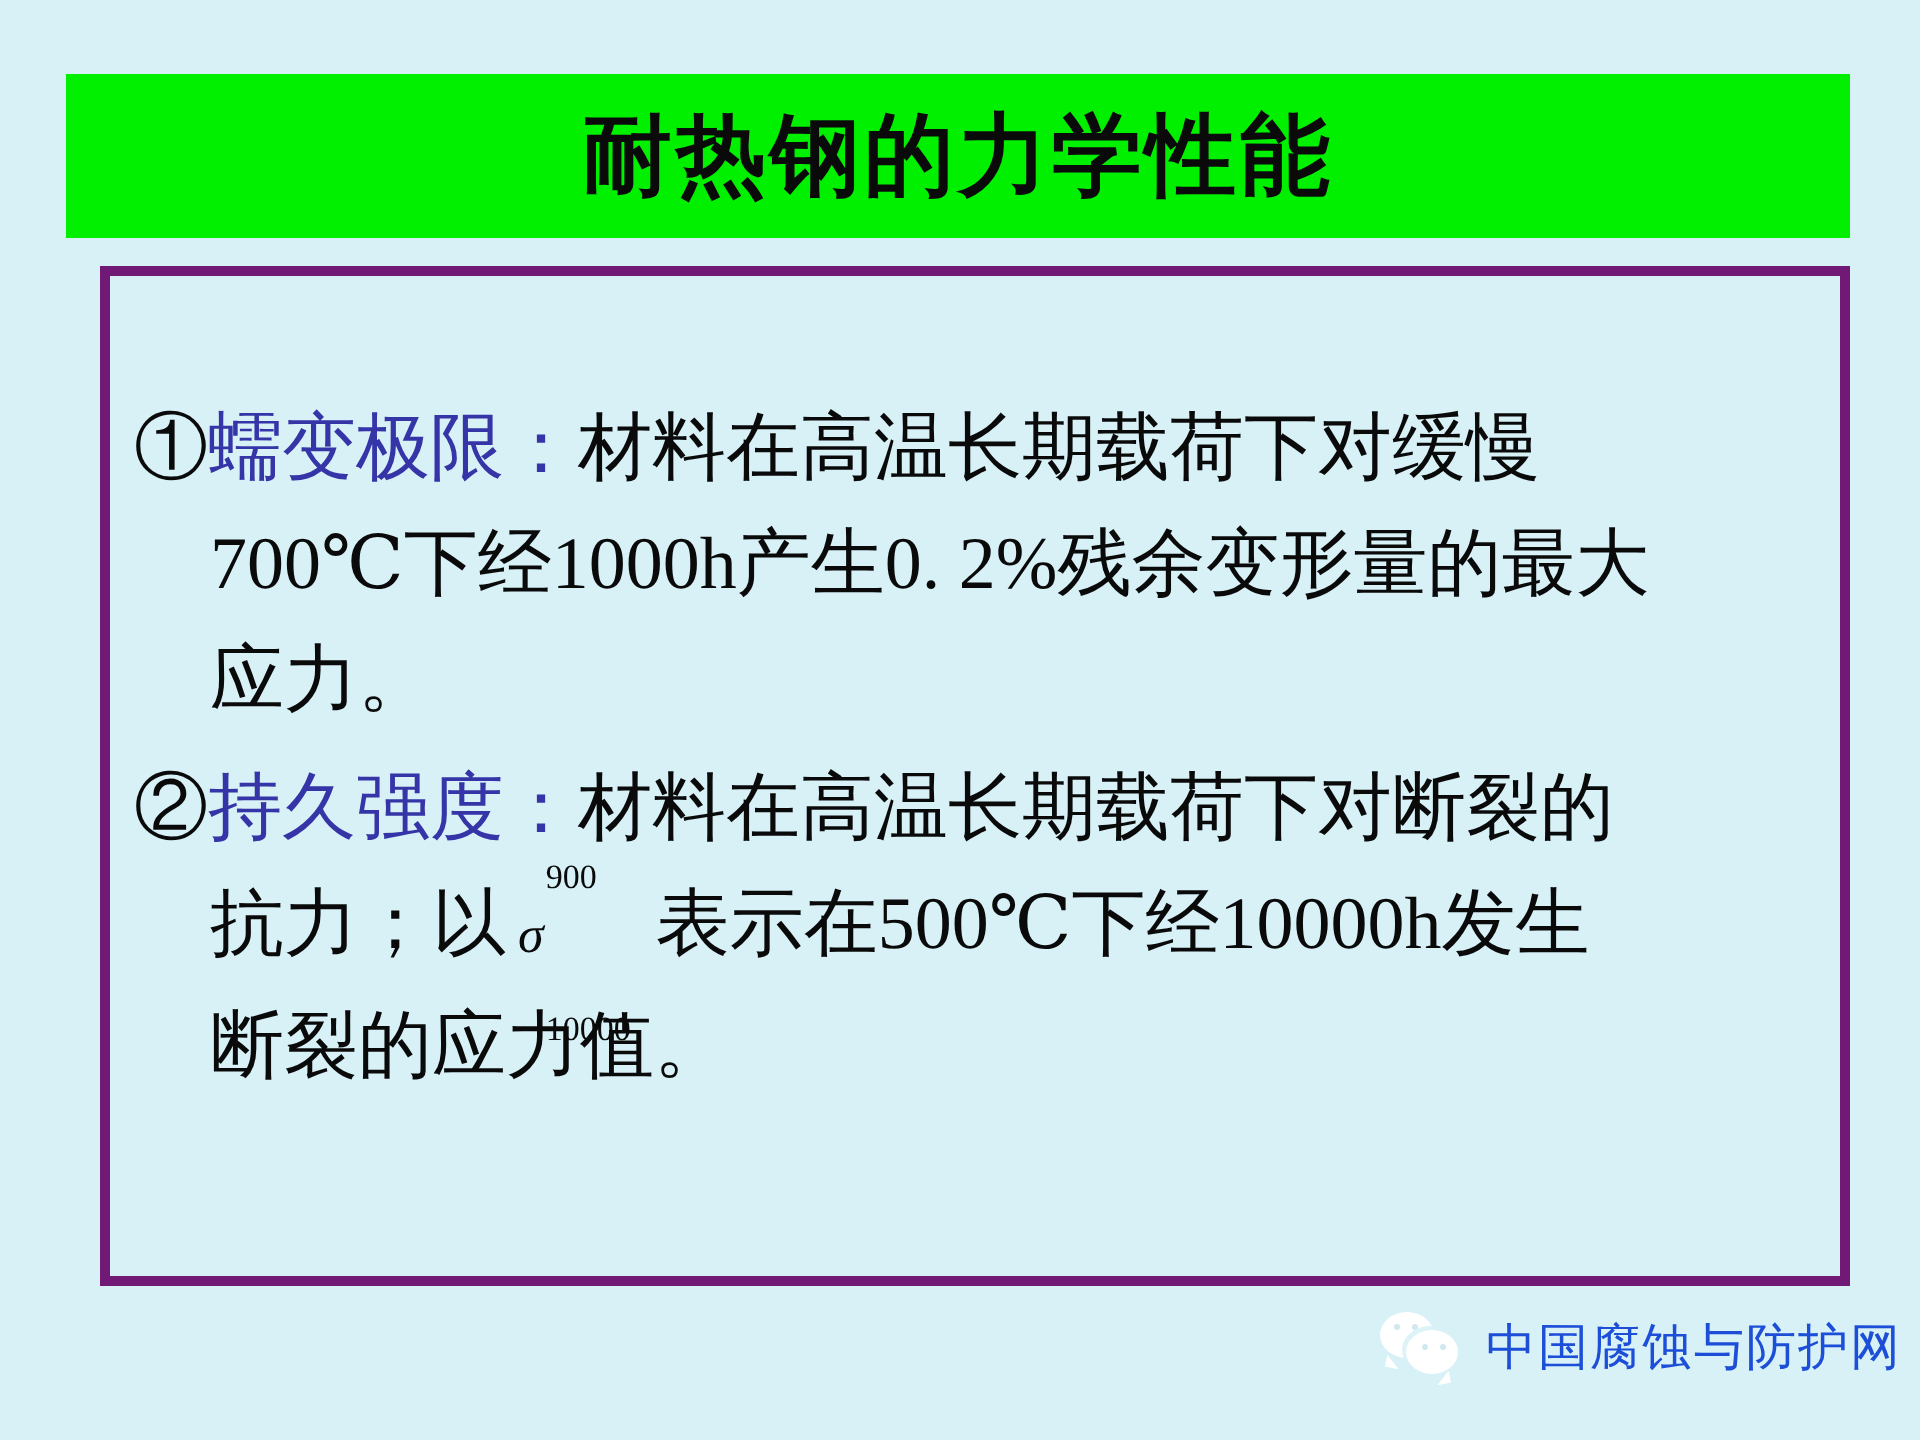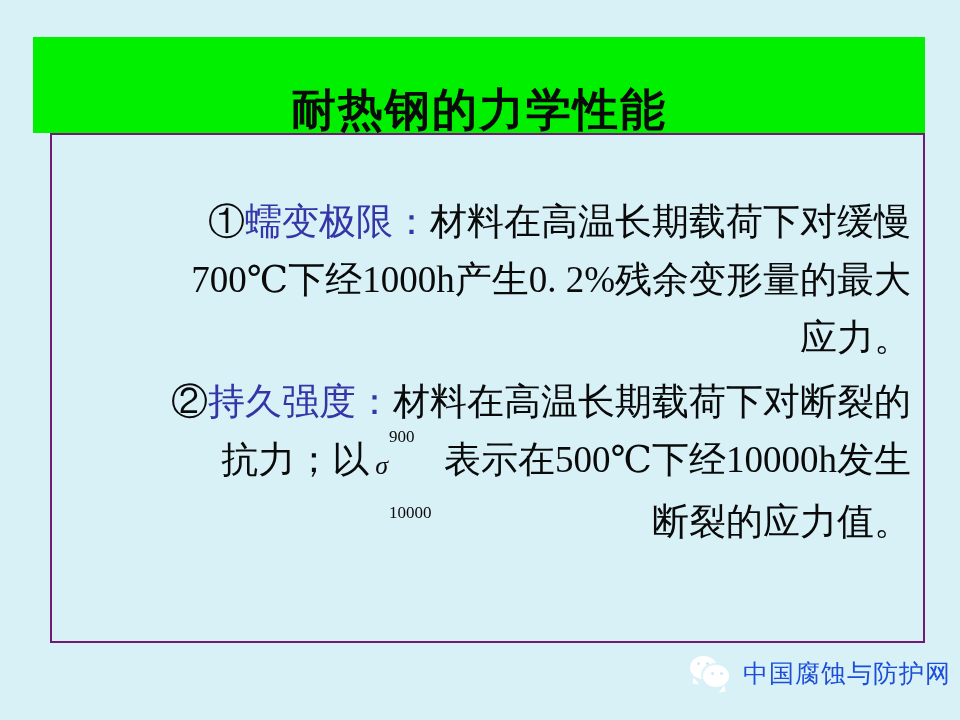--- a/index.html
+++ b/index.html
@@ -20,48 +20,47 @@
     height: 720px;
     background: #d7f1f7;
   }
 
   
   #title-banner {
     position: absolute;
     left: 33px;
     top: 37px;
     width: 892px;
-    height: 96px;
+    height: 82px;
     background: #00f000;
     display: flex;
-    align-items: flex-end;
+    align-items: center;
     justify-content: center;
   }
   #title-text {
     font-family: "Liberation Serif", "DejaVu Serif", serif;
     font-size: 45px;
     font-weight: bold;
     color: #0a0a0a;
     letter-spacing: 2px;
     line-height: 1;
     white-space: nowrap;
   }
 
   
   #content-box {
     position: absolute;
     left: 50px;
     top: 133px;
     width: 875px;
     height: 510px;
-    border: 2px solid #701a75;
+    border: 5px solid #701a75;
     box-sizing: border-box;
     background: transparent;
     padding: 58px 12px 0 12px;
-    text-align: right;
   }
 
   .bullet-block {
     font-size: 37px;
     line-height: 58px;
     color: #0a0a0a;
     letter-spacing: 0px;
   }
   #bullet-2 {
     margin-top: 6px;

